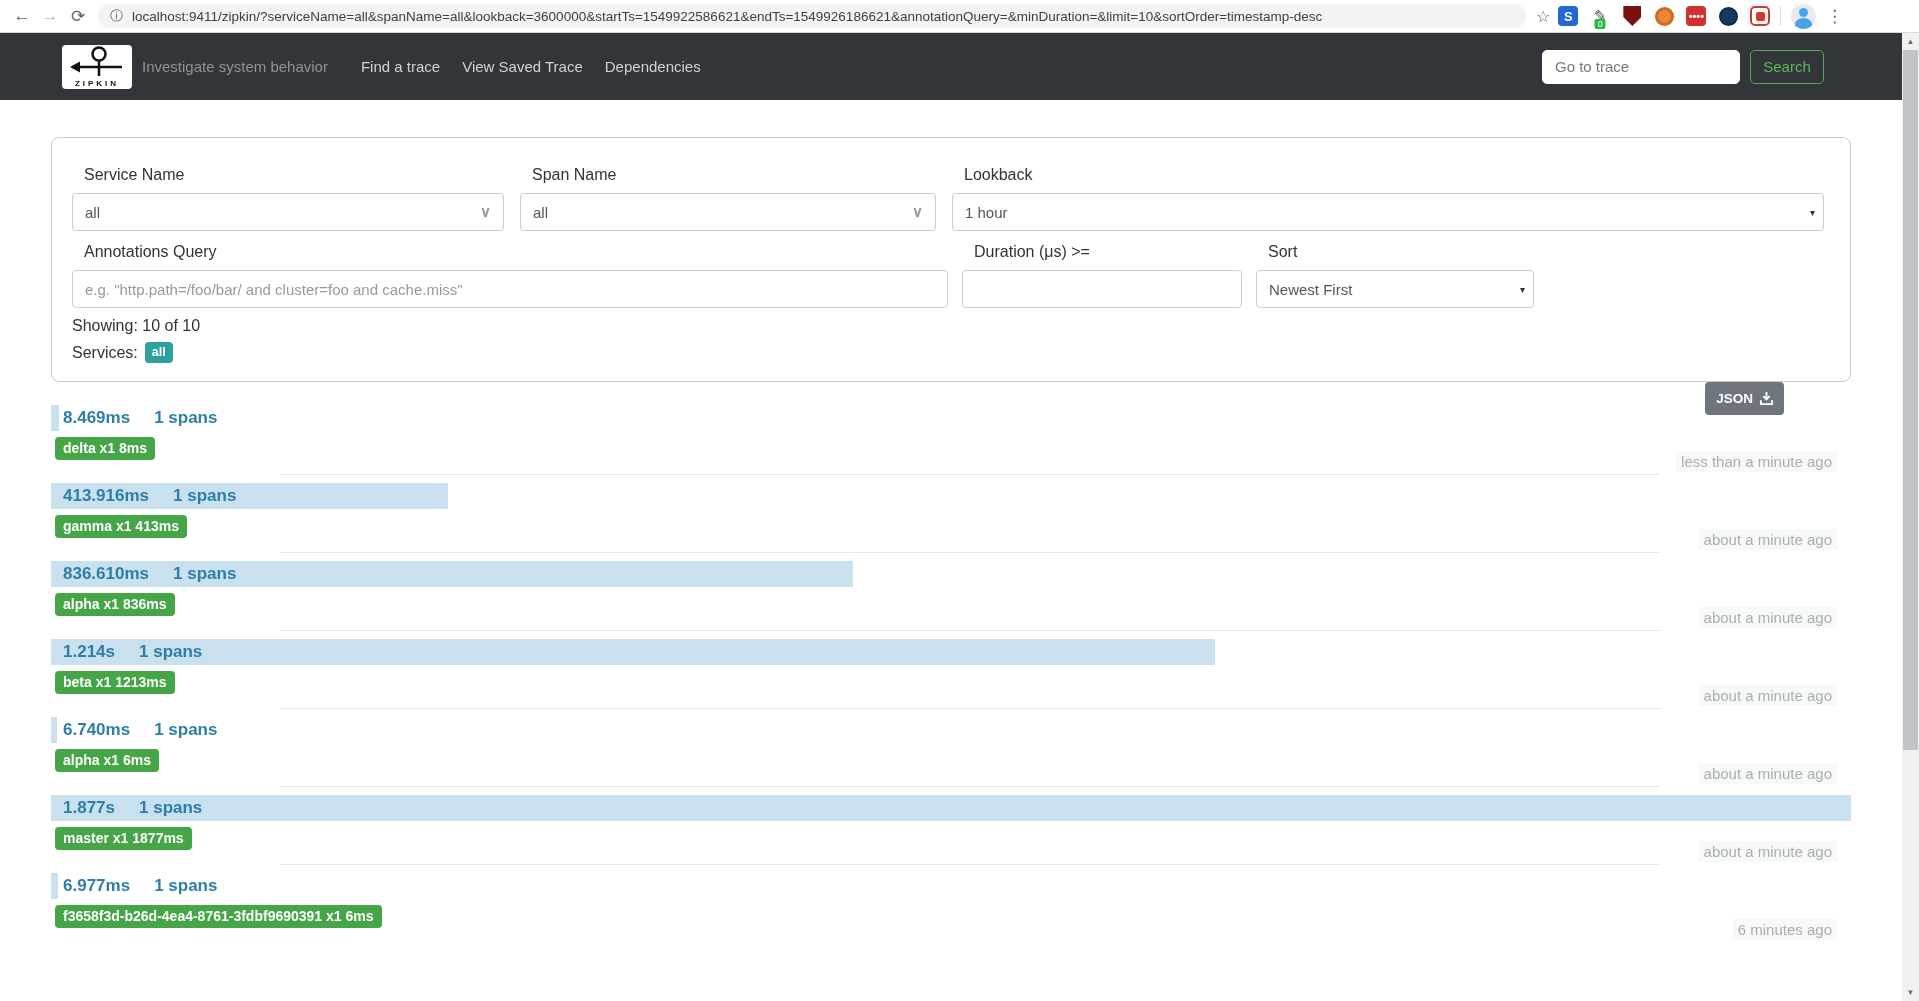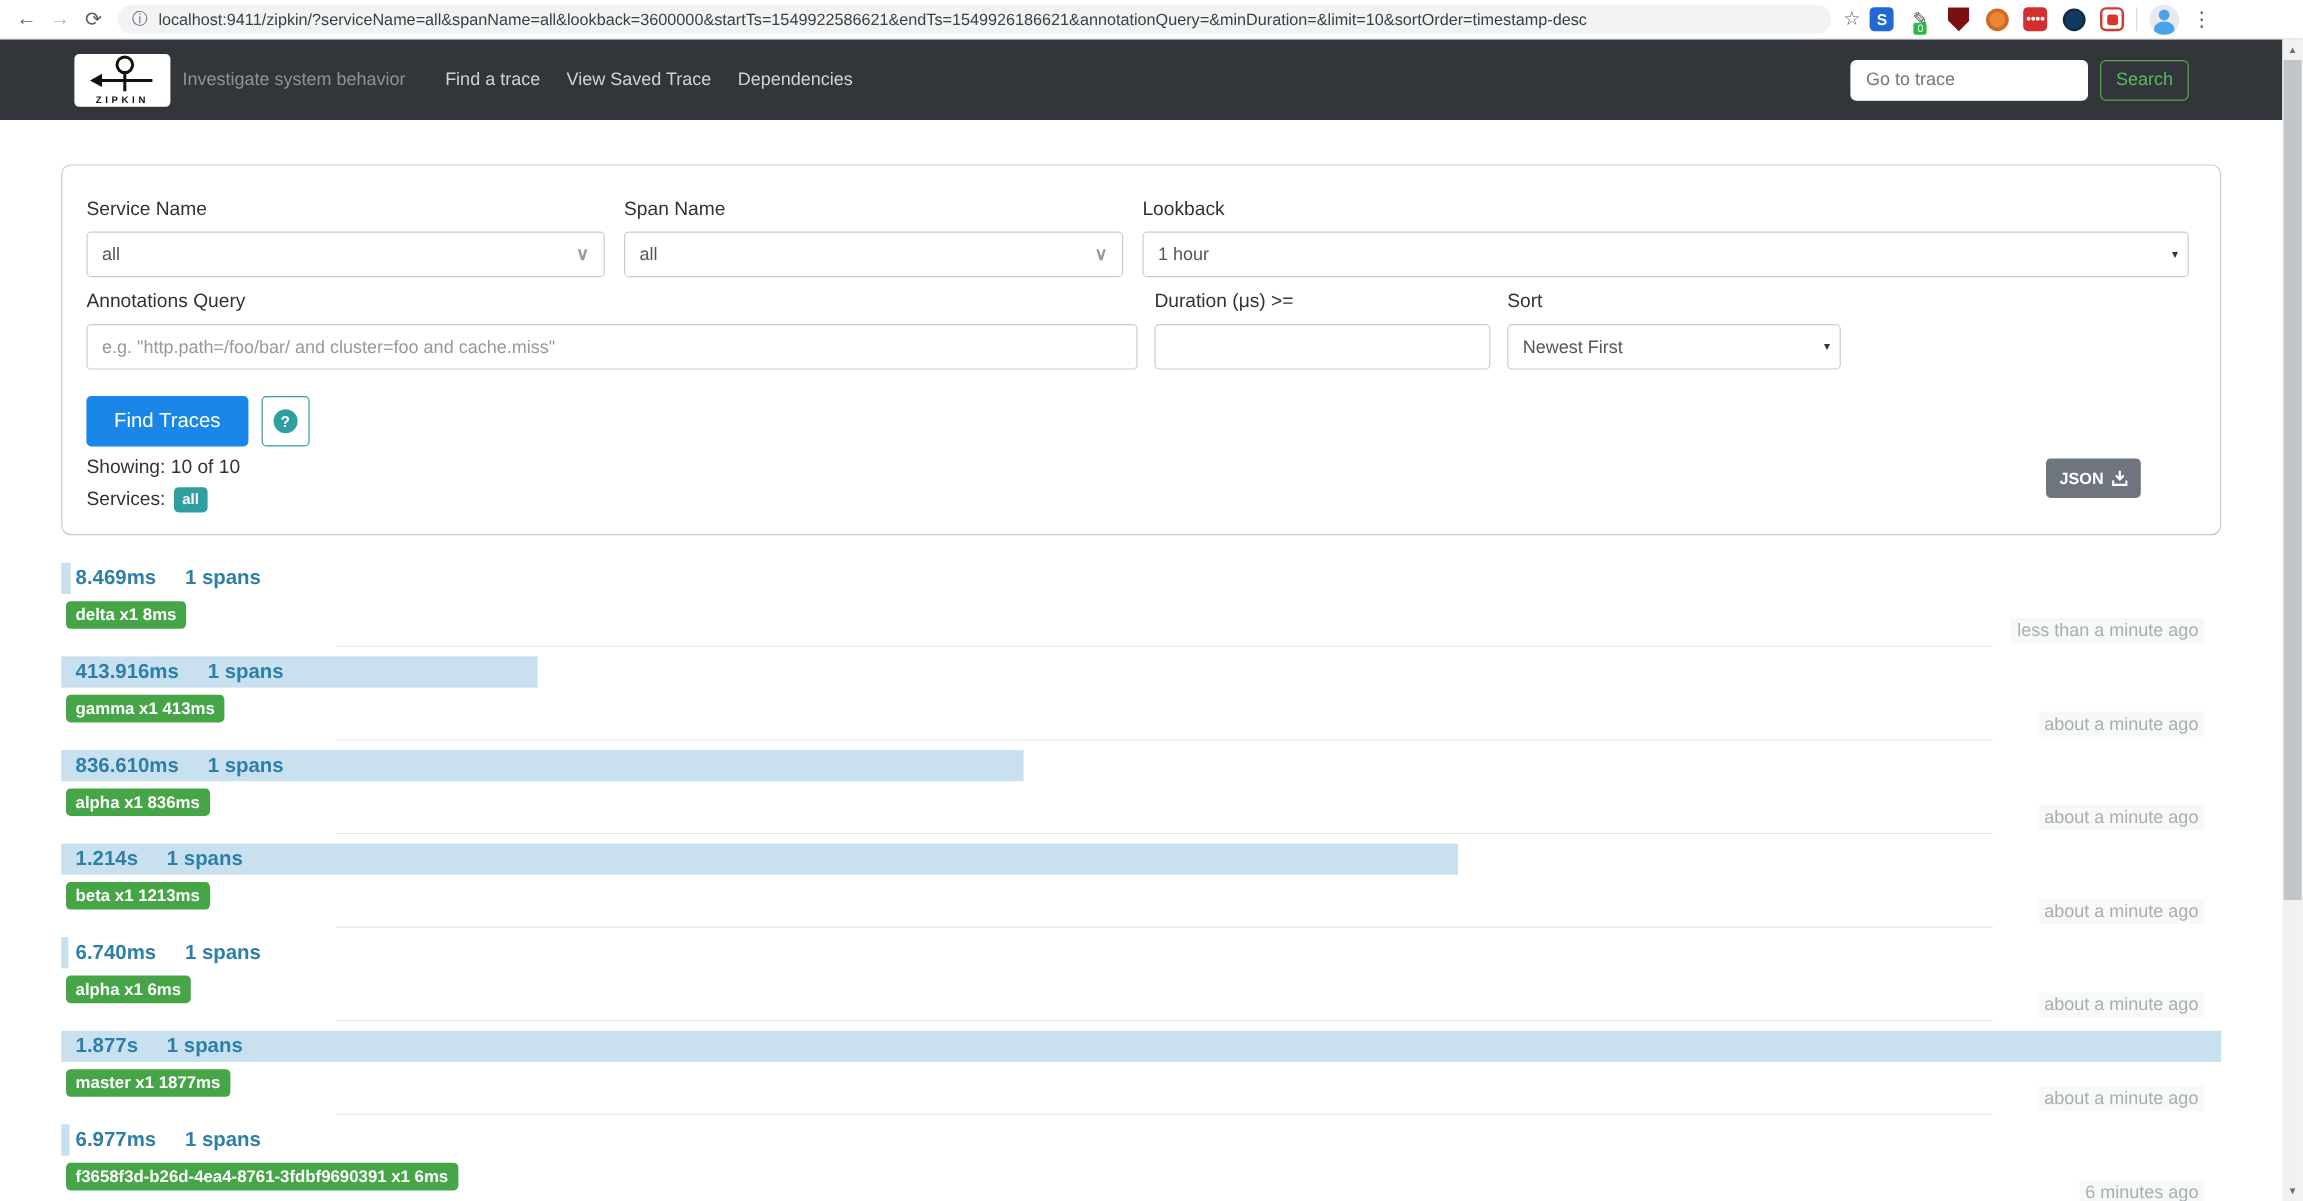--- a/index.html
+++ b/index.html
@@ -34,40 +34,40 @@
   .ext-rec i { display:block; width:9px; height:9px; background:#d33a2f; border-radius:2px; }
   .chrome-sep { width:1px; height:20px; background:#dadce0; margin:0 10px; }
   .avatar { width:25px; height:25px; border-radius:50%; background:#e8eaed; position:relative; overflow:hidden; flex:none; }
   .avatar .head { position:absolute; top:4px; left:8px; width:9px; height:9px; border-radius:50%; background:#4aa3e8; }
   .avatar .body { position:absolute; top:14px; left:4px; width:17px; height:12px; border-radius:50% 50% 0 0; background:#4aa3e8; }
   .kebab { font-size:17px; color:#5f6368; margin:0 6px 0 10px; flex:none; }
 
   
   .navbar { height:67px; width:1902px; background:#32363a; display:flex; align-items:center;
             padding-left:62px; }
-  .logo { width:80px; height:44px; background:#fff; border-radius:4px; flex:none; cursor:pointer;
+  .logo { width:70px; height:44px; background:#fff; border-radius:4px; flex:none; cursor:pointer;
           display:flex; flex-direction:column; align-items:center; justify-content:flex-start; }
   .logo svg { display:block; }
   .logo .logo-word { font-size:8px; font-weight:bold; letter-spacing:3px; color:#111; line-height:9px; }
   .tagline { color:#8d9399; font-size:15px; margin-left:10px; }
   .nav-links { display:flex; margin-left:22px; }
   .nav-link { color:#ced3d7; font-size:15px; padding:10px 11px; cursor:pointer; white-space:nowrap; }
   .nav-right { margin-left:auto; margin-right:78px; display:flex; align-items:center; }
   .goto-input { width:198px; height:34px; border:1px solid #fff; border-radius:5px; padding:12px 12px;
             font-size:15px; font-family:"Liberation Sans",sans-serif; color:#333; outline:none; }
   .goto-input::placeholder { color:#777; }
   .search-btn { margin-left:10px; height:34px; width:74px; background:transparent;
             border:1px solid #4cae4c; border-radius:5px; color:#5cb85c; font-size:15px;
             font-family:"Liberation Sans",sans-serif; cursor:pointer; }
 
   
   .content { padding-top:37px; padding-left:51px; width:1902px; }
   .panel { position:relative; width:1800px; border:1px solid #c9c9c9; border-radius:8px;
            background:#fff; padding:16px 24px 18px 20px; }
-  .fieldlabel { font-size:16px; color:#333; margin:12px 0 9px; }
+  .fieldlabel { font-size:16px; color:#333; margin:12px 12px 9px; }
   .grid1 { display:grid; grid-template-columns:432px 416px 872px; column-gap:16px; }
   .grid2 { display:grid; grid-template-columns:876px 280px 278px 272px; column-gap:14px; }
   .selbox { height:38px; border:1px solid #ccc; border-radius:4px; background:#fff; position:relative;
             display:flex; align-items:center; padding:0 30px 0 12px; font-size:15px; color:#555; cursor:pointer; }
   .selbox .chev { position:absolute; right:12px; color:#999; font-size:15px; font-weight:bold; }
   .selbox .native-arrow { position:absolute; right:8px; color:#333; font-size:10px; }
   .txtinput { height:38px; width:100%; border:1px solid #ccc; border-radius:4px; padding:0 12px;
             font-size:15px; font-family:"Liberation Sans",sans-serif; color:#555; outline:none; }
   .txtinput::placeholder { color:#999; }
   .actions { display:flex; align-items:stretch; gap:11px; margin-top:22px; }
@@ -204,26 +204,20 @@
       </div>
       <div>
         <div class="fieldlabel">Sort</div>
         <div class="selbox">
           <span>Newest First</span>
           <span class="native-arrow">▾</span>
         </div>
       </div>
     </div>
 
-    <div class="actions">
-      <button class="find-btn">Find Traces</button>
-      <div class="help-btn">
-        <span class="qcircle">?</span>
-      </div>
-    </div>
 
     <div class="showing">Showing: 10 of 10</div>
     <div class="services">
       <span>Services:</span>
       <span class="badge-all">all</span>
     </div>
 
     <button class="json-btn">
       <span>JSON</span>
       <svg width="13" height="13" viewBox="0 0 14 14">

